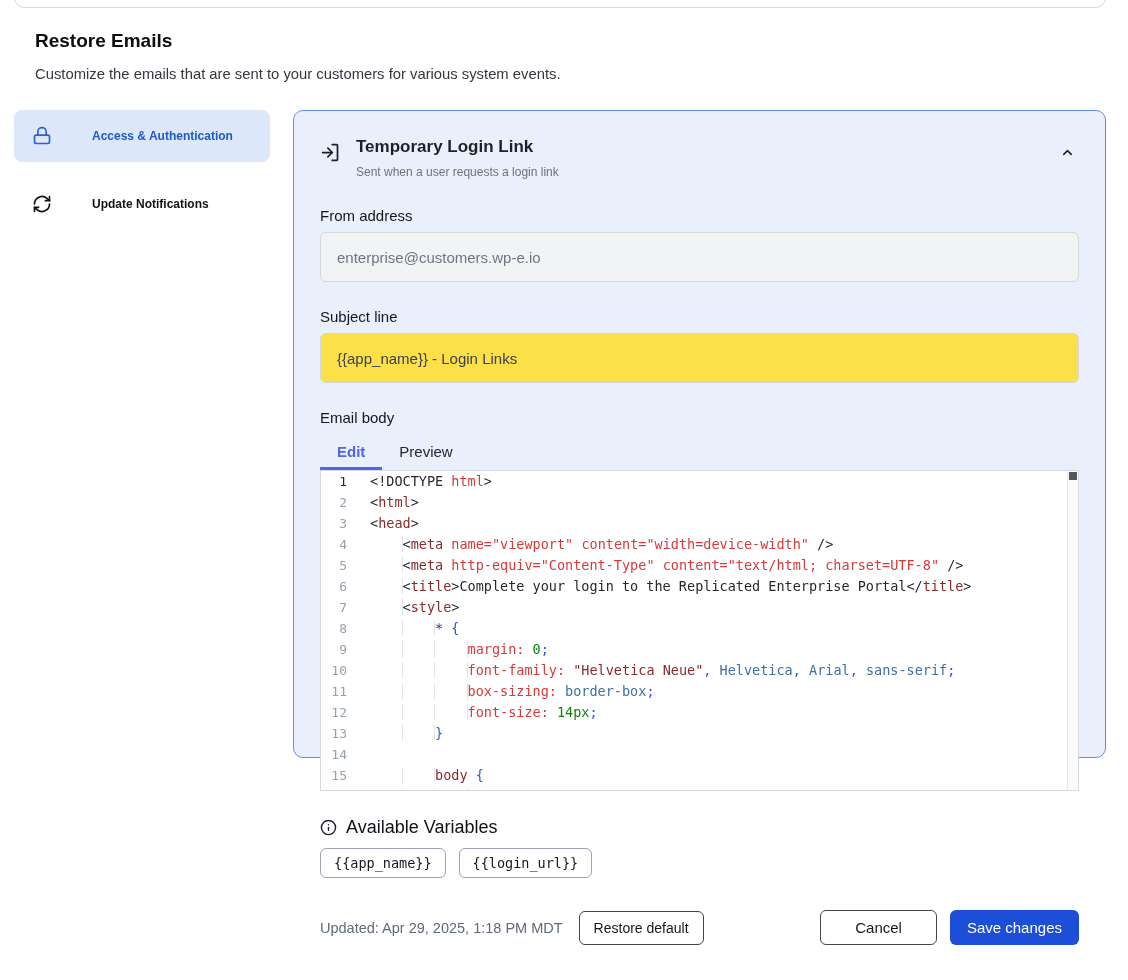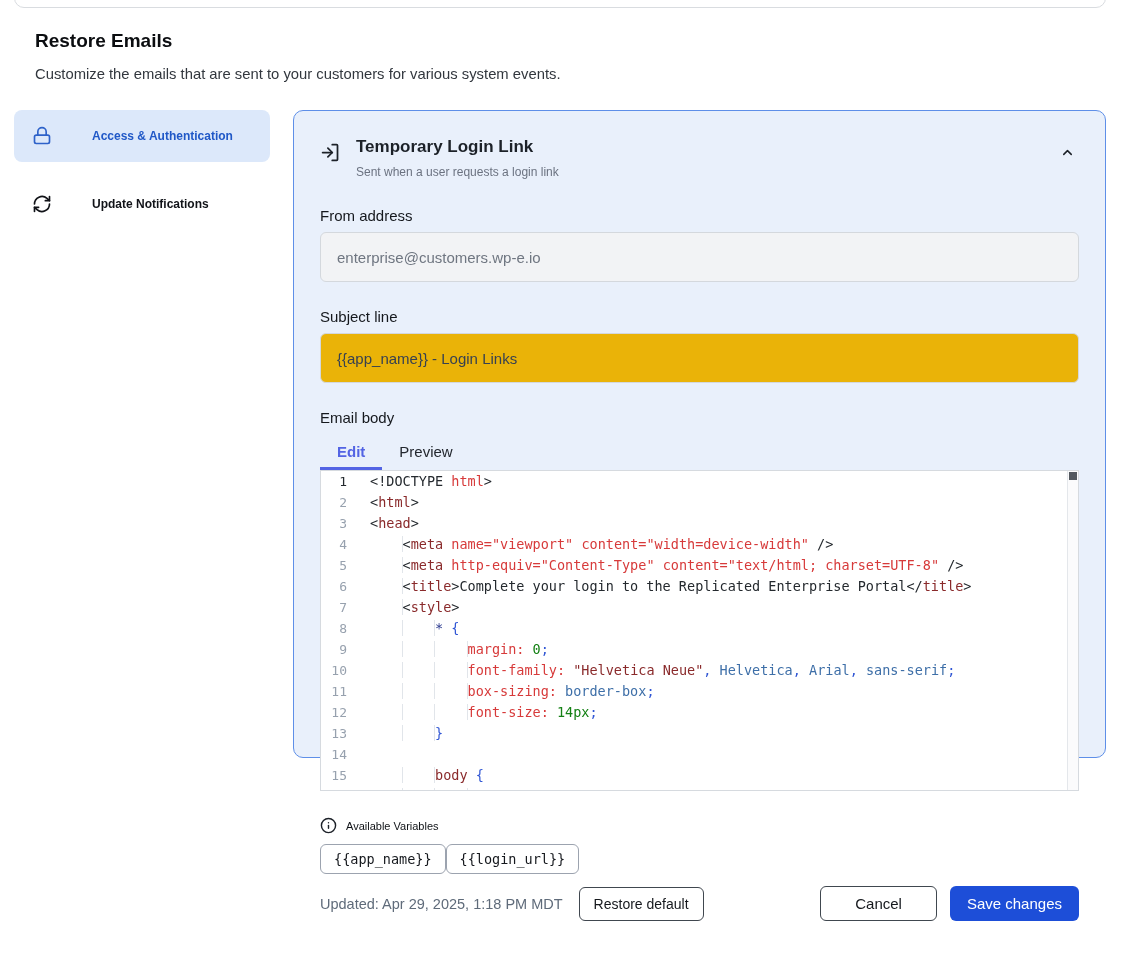--- a/index.html
+++ b/index.html
@@ -33,21 +33,21 @@
   .panel-header { display:flex; align-items:flex-start; margin-bottom:24px; }
   .panel-header .hicon { margin-top:7px; }
   .panel-header .htext { margin-left:15px; flex:1; }
   .panel-title { font-size:17px; font-weight:700; color:#1C2128; line-height:24px; }
   .panel-subtitle { font-size:12px; color:#6B7280; line-height:22px; margin-top:2px; }
   .collapse-btn { background:none; border:none; cursor:pointer; padding:4px; margin-top:6px; }
 
   .field-label { font-size:15px; color:#15181D; margin-bottom:8px; }
   .text-input { width:100%; height:50px; border:1px solid #D4D8DD; border-radius:6px;
     font-size:15px; padding:0 16px; font-family:"Liberation Sans", sans-serif;
-    background:#eab308; color:#374151; }
+    background:#fde047; color:#374151; }
   .text-input.disabled { background:#F2F3F5; color:#6F7681; }
   .field { margin-bottom:26px; }
 
   
   .tabs { display:flex; }
   .tab { height:34px; padding:0 17px; display:flex; align-items:center;
     font-size:15px; color:#23272E; border-bottom:3px solid transparent;
     background:none; border-top:none; border-left:none; border-right:none;
     cursor:pointer; font-family:"Liberation Sans", sans-serif; }
   .tab.active { color:#5364E4; font-weight:700; border-bottom-color:#5364E4; }
@@ -70,22 +70,22 @@
   .tk-num { color:#148014; }
   .tk-punct { color:#2F55D4; }
   .tk-sel { color:#2B3A8F; }
   .tk-cstr { color:#8A2A2B; }
   .vscroll { position:absolute; top:0; right:0; bottom:0; width:11px;
     border-left:1px solid #E4E7EB; background:#FBFBFC; }
   .vthumb { position:absolute; top:1px; left:1px; right:1px; height:8px; background:#53585F; }
 
   
   .vars-head { display:flex; align-items:center; gap:9px; margin:26px 0 10px 0; }
-  .vars-head .vlabel { font-size:11px; color:#0F1216; }
-  .chips { display:flex; margin-bottom:12px; }
+  .vars-head .vlabel { font-size:18px; color:#0F1216; }
+  .chips { display:flex; gap:13px; margin-bottom:32px; }
   .chip { background:#fff; border:1px solid #9CA3AF; border-radius:6px;
     font-family:"DejaVu Sans Mono", monospace; font-size:13.5px;
     padding:6px 13px; color:#15181D; cursor:pointer; }
 
   
   .panel-footer { display:flex; align-items:center; }
   .updated { font-size:14.5px; color:#5F6B7A; }
   .btn { font-family:"Liberation Sans", sans-serif; border-radius:6px; cursor:pointer; }
   .btn-outline { background:#fff; border:1px solid #40474F; color:#15181D; }
   .btn-restore { font-size:14px; padding:8px 14px; margin-left:16px; }

